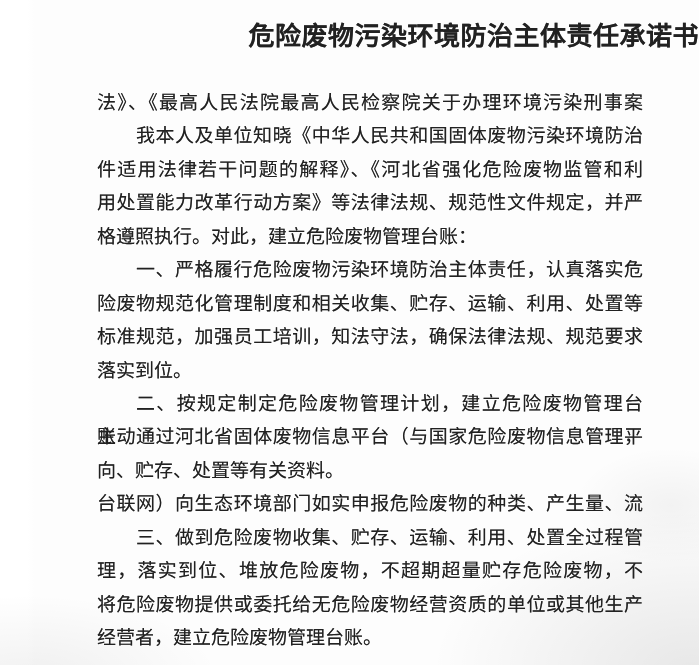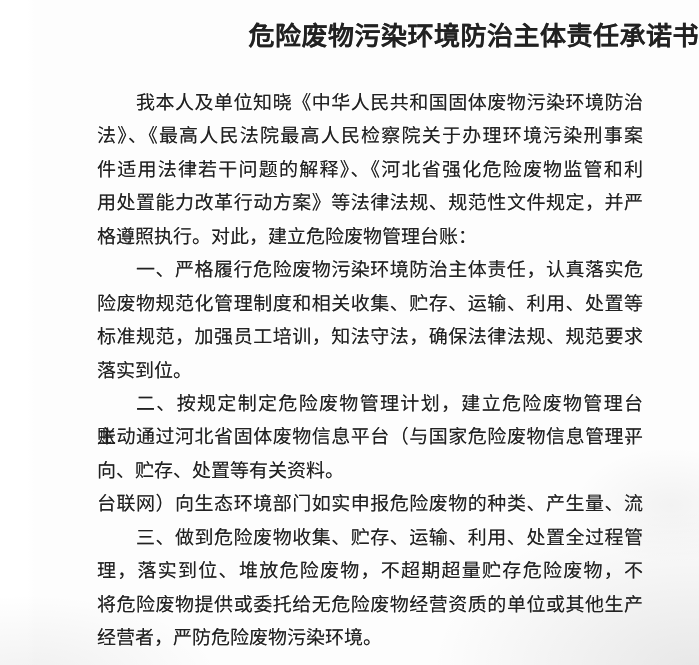--- a/index.html
+++ b/index.html
@@ -56,31 +56,31 @@
   .doc-line.indent {
     text-indent: 39px;
   }
 </style>
 </head>
 <body>
 
 <div class="page">
   <h1 class="doc-title">危险废物污染环境防治主体责任承诺书</h1>
   <div class="doc-body">
+      <div class="doc-line fill">法》、《最高人民法院最高人民检察院关于办理环境污染刑事案</div>
       <div class="doc-line fill indent">我本人及单位知晓《中华人民共和国固体废物污染环境防治</div>
-      <div class="doc-line fill">法》、《最高人民法院最高人民检察院关于办理环境污染刑事案</div>
       <div class="doc-line fill">件适用法律若干问题的解释》、《河北省强化危险废物监管和利</div>
       <div class="doc-line fill">用处置能力改革行动方案》等法律法规、规范性文件规定，并严</div>
       <div class="doc-line">格遵照执行。对此，建立危险废物管理台账：</div>
       <div class="doc-line fill indent">一、严格履行危险废物污染环境防治主体责任，认真落实危</div>
       <div class="doc-line fill">险废物规范化管理制度和相关收集、贮存、运输、利用、处置等</div>
       <div class="doc-line fill">标准规范，加强员工培训，知法守法，确保法律法规、规范要求</div>
       <div class="doc-line">落实到位。</div>
       <div class="doc-line fill indent">二、按规定制定危险废物管理计划，建立危险废物管理台账，</div>
       <div class="doc-line fill">主动通过河北省固体废物信息平台（与国家危险废物信息管理平</div>
       <div class="doc-line">向、贮存、处置等有关资料。</div>
       <div class="doc-line fill">台联网）向生态环境部门如实申报危险废物的种类、产生量、流</div>
       <div class="doc-line fill indent">三、做到危险废物收集、贮存、运输、利用、处置全过程管</div>
       <div class="doc-line fill">理，落实到位、堆放危险废物，不超期超量贮存危险废物，不</div>
       <div class="doc-line fill">将危险废物提供或委托给无危险废物经营资质的单位或其他生产</div>
-      <div class="doc-line">经营者，严防危险废物污染环境。</div>
+      <div class="doc-line">经营者，建立危险废物管理台账。</div>
     </div>
 </div>
 
 </body></html>

